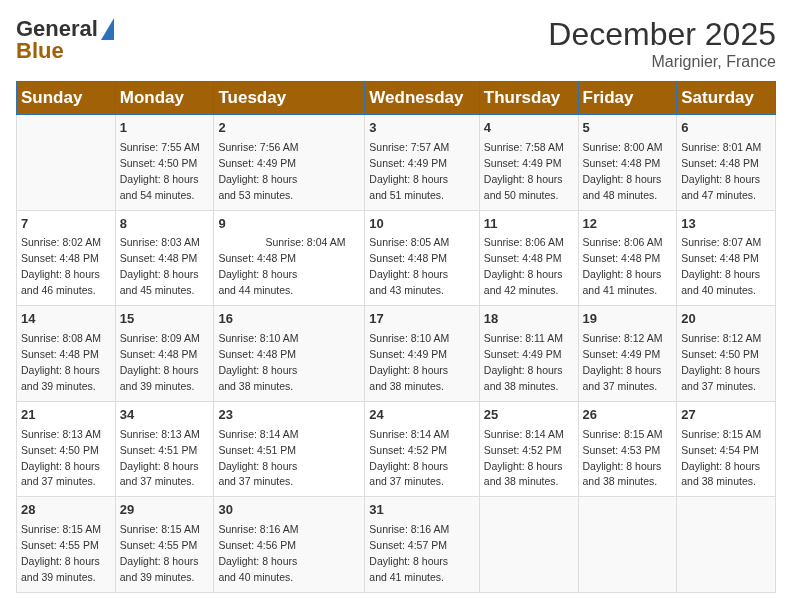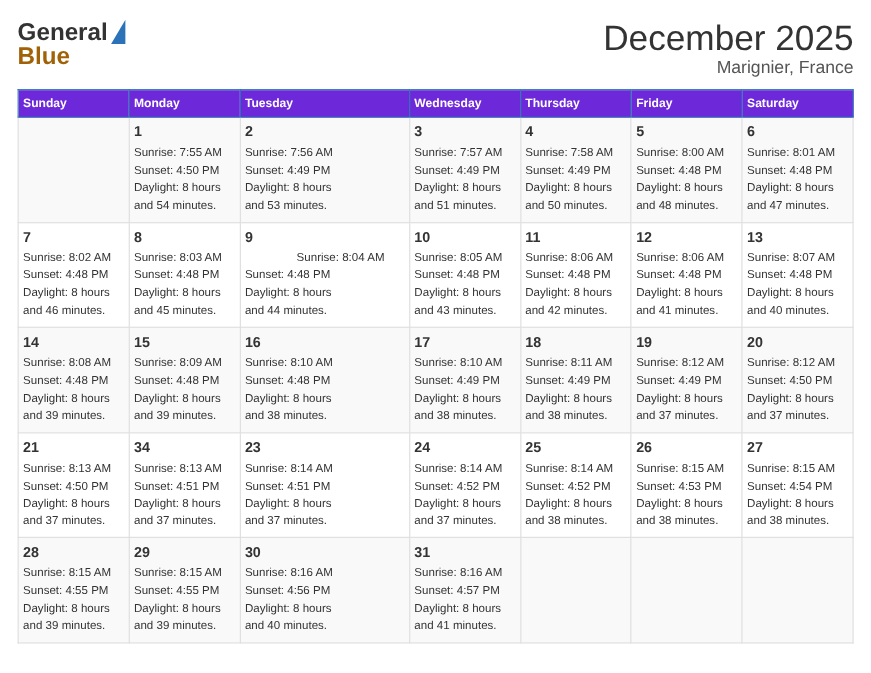--- a/index.html
+++ b/index.html
@@ -38,25 +38,25 @@
       font-size: 16px;
       font-weight: normal;
       color: #555;
     }
     table {
       width: 100%;
       border-collapse: collapse;
       font-size: 11px;
     }
     thead tr th {
-      background: #6d28d9;
+      background: #a16207;
       color: #fff;
       padding: 6px 4px;
       text-align: left;
-      font-size: 11px;
+      font-size: 17px;
       font-weight: bold;
       border: 1px solid #2c72b8;
     }
     tbody tr {
       border-bottom: 1px solid #ddd;
     }
     tbody tr td {
       padding: 4px 4px 6px 4px;
       vertical-align: top;
       border: 1px solid #ddd;

